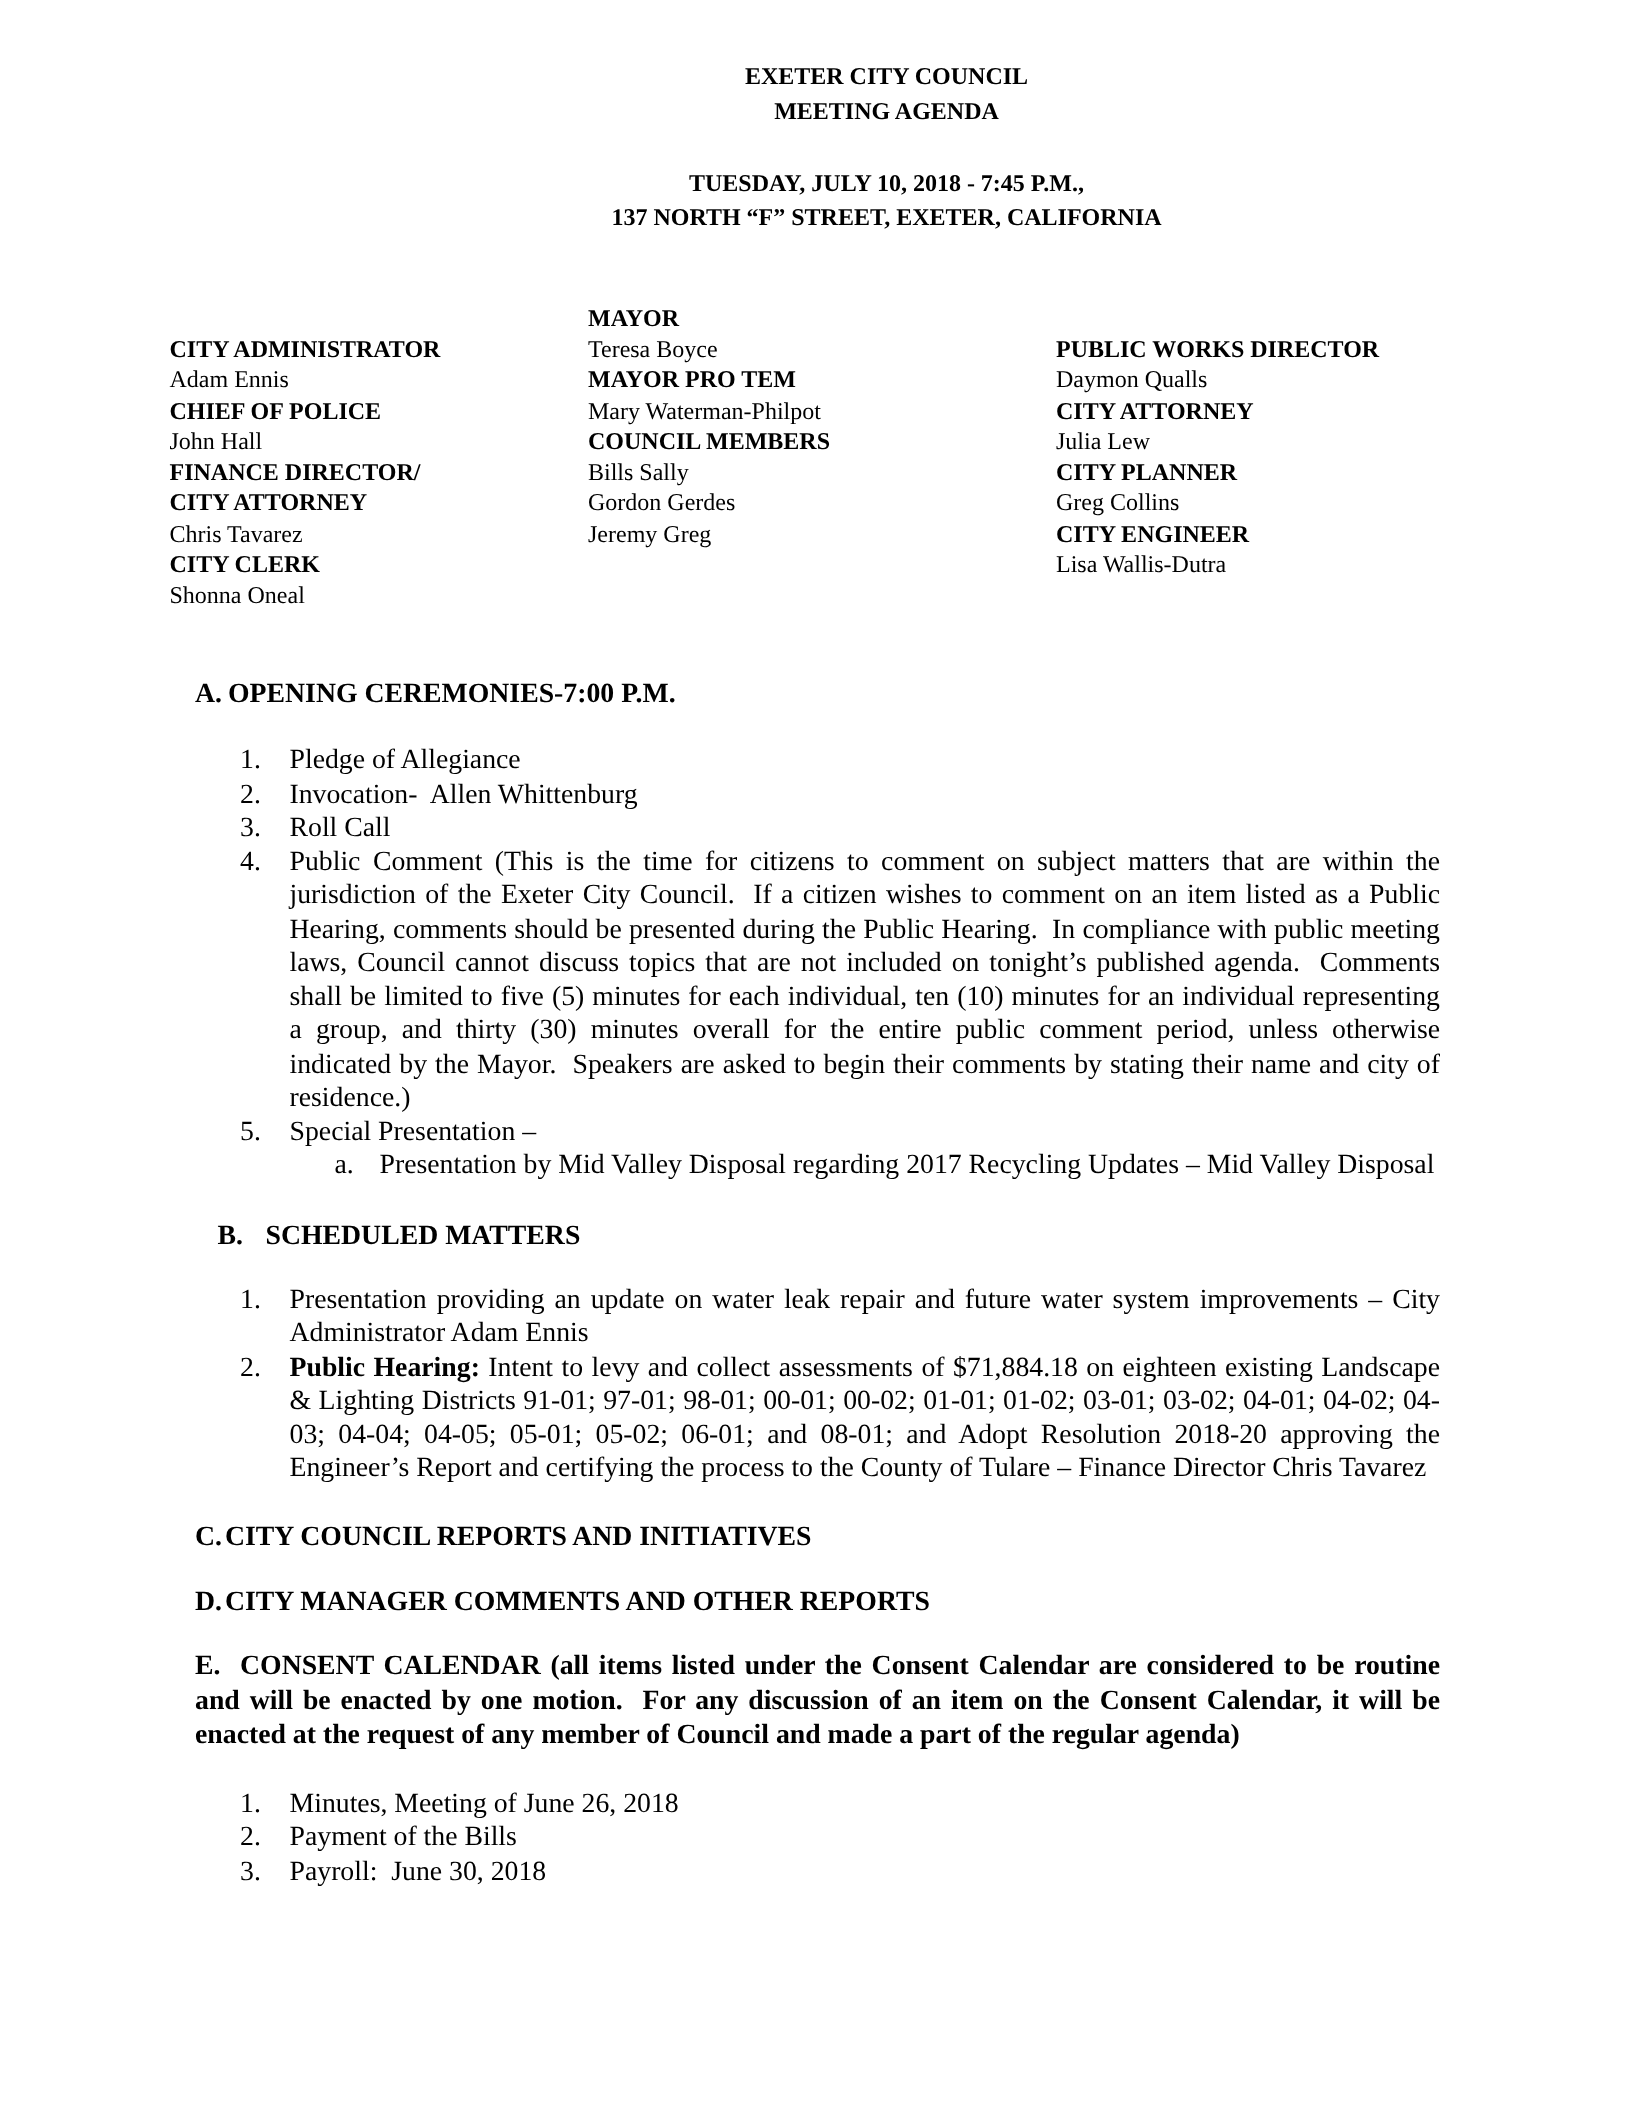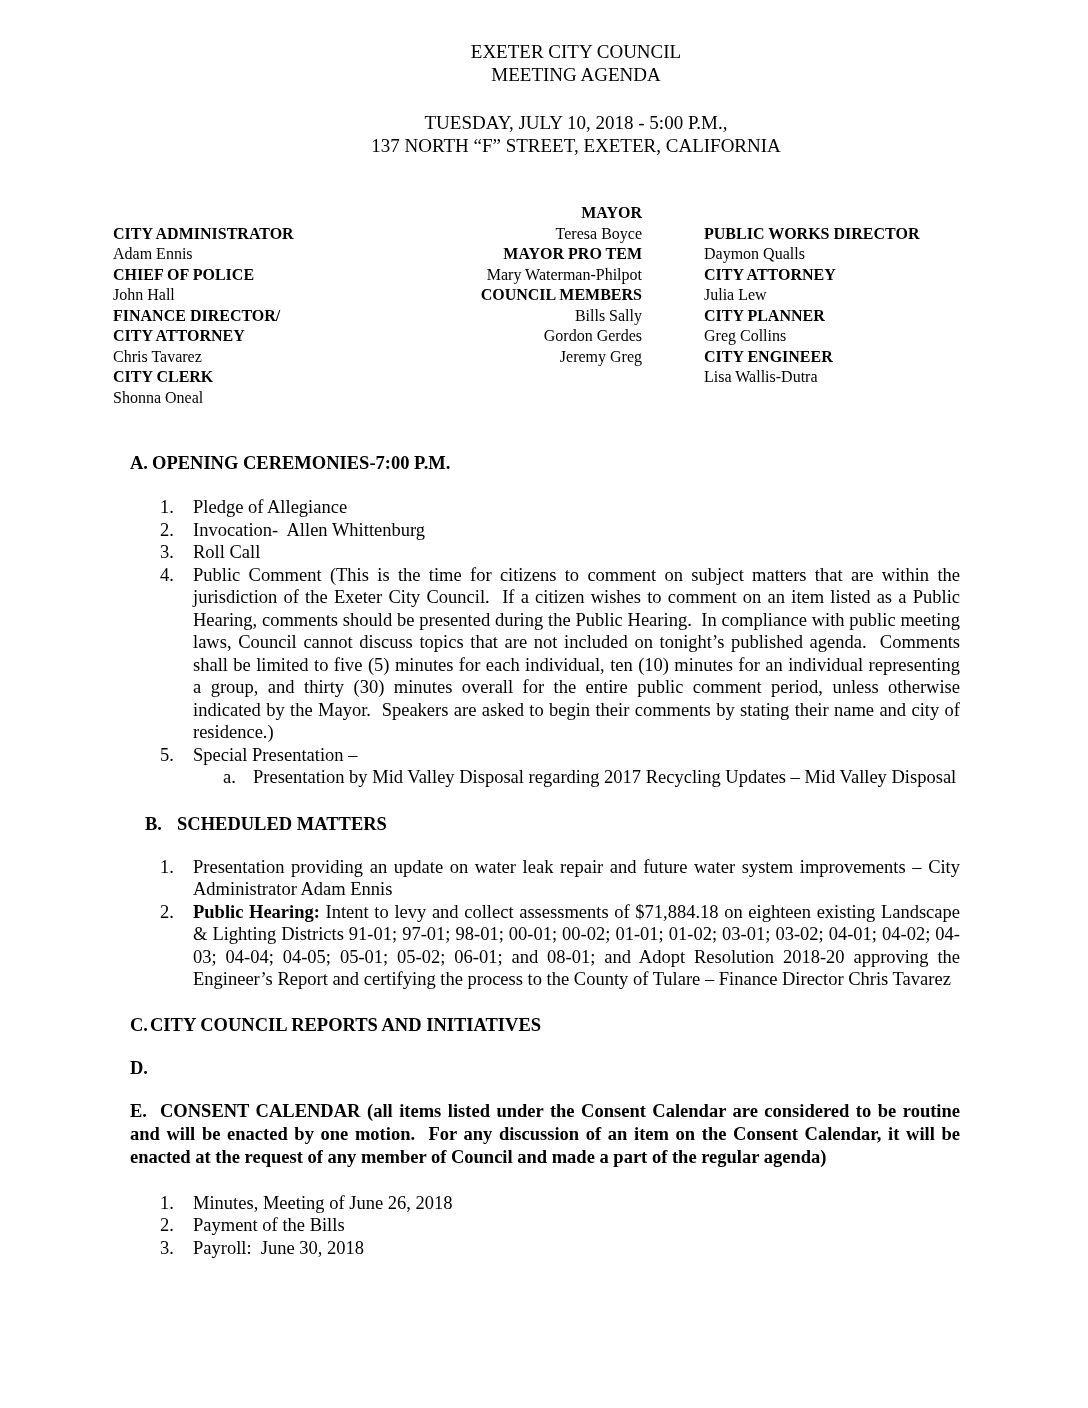--- a/index.html
+++ b/index.html
@@ -10,42 +10,42 @@
     background: #ffffff;
     color: #000000;
     font-family: "Liberation Serif", "DejaVu Serif", serif;
     overflow: hidden;
   }
   .b { font-weight: bold; }
 
   
   .doc-header {
     position: absolute;
-    left: 130px;
+    left: 145px;
     top: 40px;
     width: 892px;
     text-align: center;
-    font-weight: normal;
-    font-size: 19px;
+    font-weight: bold;
+    font-size: 16px;
     line-height: 23px;
   }
   .doc-header .when-where { margin-top: 25px; }
 
   
   .officials {
     position: absolute;
     left: 0;
     top: 203px;
     width: 1088px;
     font-size: 16px;
     line-height: 20.5px;
   }
   .off-col { position: absolute; top: 0; }
   .off-left  { left: 113px; padding-top: 20.5px; }
-  .off-center{ left: 380px; width: 262px; text-align: right; }
+  .off-center{ left: 392px; width: 262px; text-align: left; }
   .off-right { left: 704px; padding-top: 20.5px; }
 
   
   .content {
     position: absolute;
     left: 130px;
     top: 452px;
     width: 830px;
     font-size: 18.5px;
     line-height: 22.5px;
@@ -89,21 +89,21 @@
 </style>
 </head>
 <body>
 
 <div class="page">
 
   <div class="doc-header">
     <div>EXETER CITY COUNCIL</div>
     <div>MEETING AGENDA</div>
     <div class="when-where">
-      <div>TUESDAY, JULY 10, 2018 - 5:00 P.M.,</div>
+      <div>TUESDAY, JULY 10, 2018 - 7:45 P.M.,</div>
       <div>137 NORTH “F” STREET, EXETER, CALIFORNIA</div>
     </div>
   </div>
 
   <div class="officials">
     <div class="off-col off-left">
       <div class="b">CITY ADMINISTRATOR</div>
       <div>Adam Ennis</div>
       <div class="b">CHIEF OF POLICE</div>
       <div>John Hall</div>
@@ -183,20 +183,21 @@
       </div>
     </div>
 
     <div class="sec sec-c">
       <span class="sec-ltr ltr-c">C.</span>
       <span>CITY COUNCIL REPORTS AND INITIATIVES</span>
     </div>
 
     <div class="sec sec-d">
       <span class="sec-ltr ltr-d">D.</span>
+      <span>CITY MANAGER COMMENTS AND OTHER REPORTS</span>
     </div>
 
     <div class="sec-e"><span>E.</span>&nbsp;&nbsp;<span>CONSENT CALENDAR</span> <span>(all items listed under the Consent Calendar are considered to be routine and will be enacted by one motion.&nbsp; For any discussion of an item on the Consent Calendar, it will be enacted at the request of any member of Council and made a part of the regular agenda)</span></div>
     <div class="list list-e">
       <div class="item">
         <div class="num">1.</div>
         <div class="txt">Minutes, Meeting of June 26, 2018</div>
       </div>
       <div class="item">
         <div class="num">2.</div>

